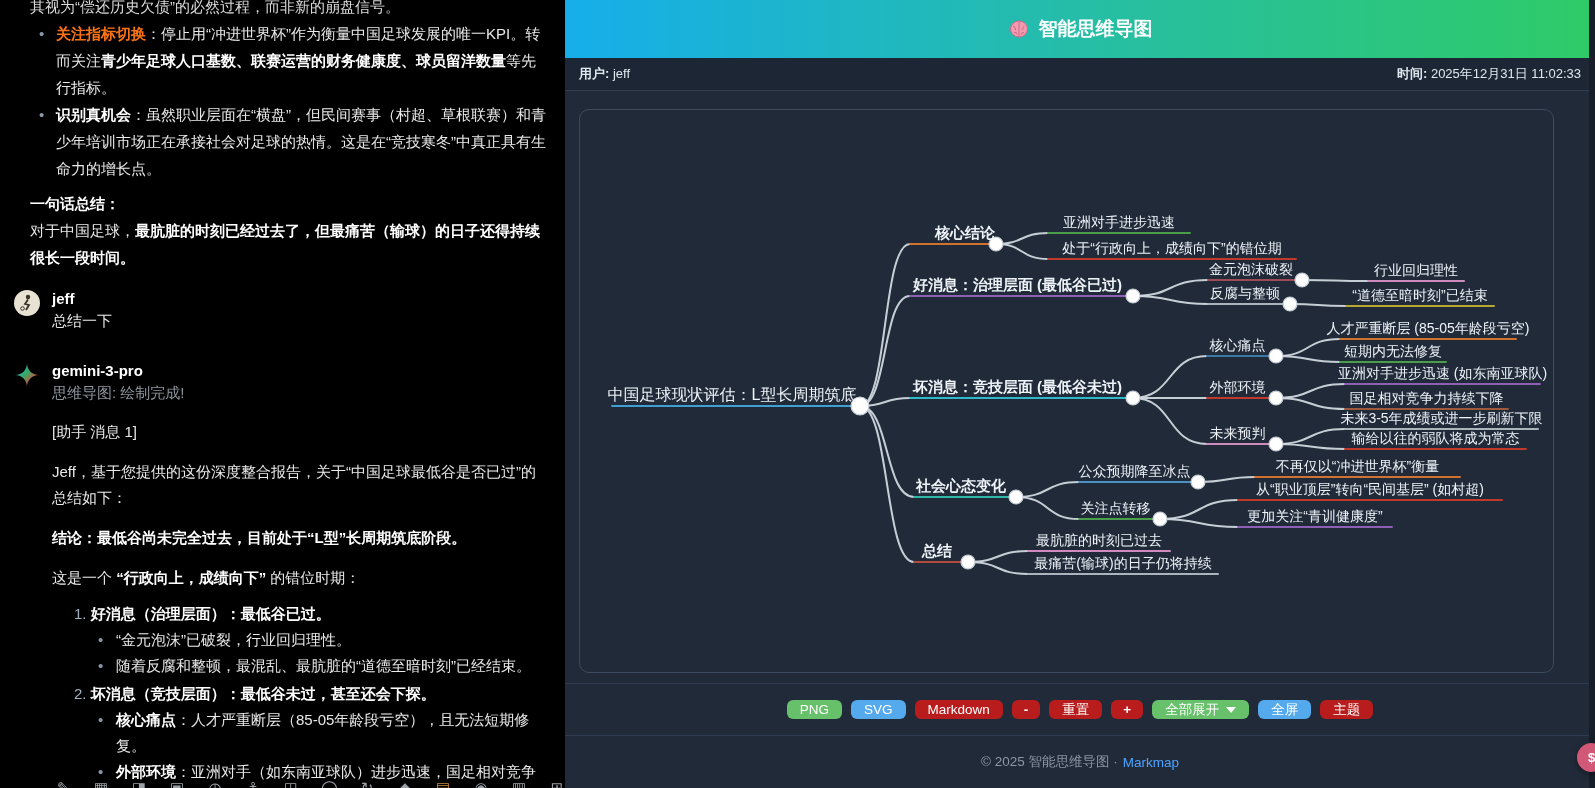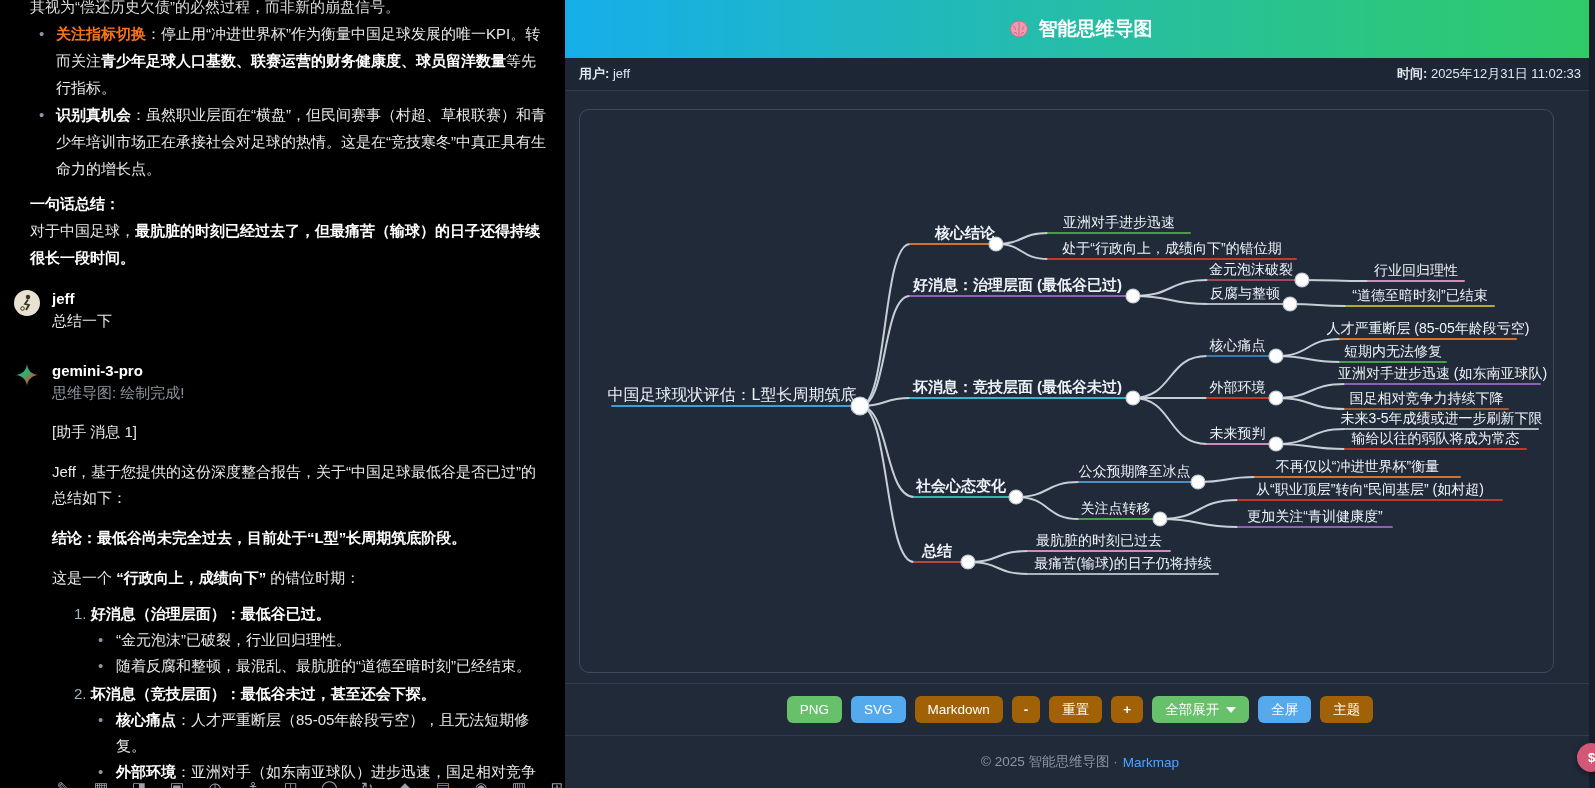--- a/index.html
+++ b/index.html
@@ -59,25 +59,25 @@
   }
   .mm-canvas{position:absolute;inset:0;}
   #mm-svg{position:absolute;inset:0;}
   .mm-link{fill:none;stroke:#d5dce3;stroke-width:2;opacity:.92;}
   .mm-circle{fill:#ffffff;stroke:#c2cad2;stroke-width:1.2;}
   .mm-label{position:absolute;transform:translateX(-50%);white-space:nowrap;color:#eef3f8;height:20px;line-height:20px;cursor:pointer;}
   .mm-toolbar{
     height:51px;flex:0 0 51px;border-top:1px solid #2f3c4f;
     display:flex;align-items:center;justify-content:center;gap:9px;
   }
-  .btn{height:27px;border:none;border-radius:6px;color:#fff;font-size:13.5px;padding:0 13px;
+  .btn{height:19px;border:none;border-radius:6px;color:#fff;font-size:13.5px;padding:0 13px;
        font-family:inherit;cursor:pointer;display:flex;align-items:center;gap:7px;}
   .btn-green{background:#67c06a;}
   .btn-blue{background:#55aaee;}
-  .btn-gray{background:#a16207;}
+  .btn-gray{background:#b91c1c;}
   .btn-sm{padding:0 12px;font-weight:700;}
   .caret{width:0;height:0;border-left:5px solid transparent;border-right:5px solid transparent;border-top:6px solid #fff;}
   .app-footer{
     height:52px;flex:0 0 52px;border-top:1px solid #2f3c4f;
     display:flex;align-items:center;justify-content:center;font-size:13.5px;color:#8b97a5;gap:5px;
   }
   .footer-link{color:#4da3ff;text-decoration:none;cursor:pointer;}
   .scroll-strip{position:absolute;top:0;right:0;width:6px;height:100%;background:#171e2a;}
   .fab{
     position:absolute;right:-11px;bottom:16px;width:29px;height:29px;border-radius:50%;

